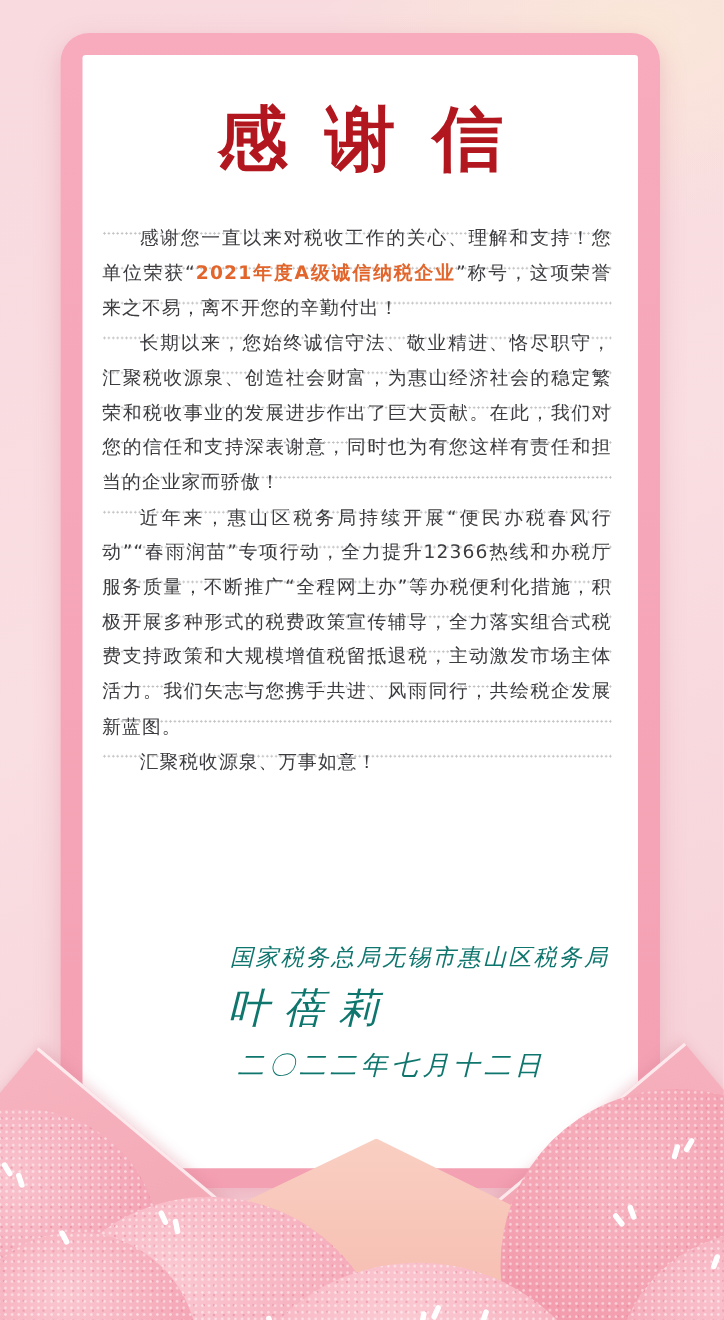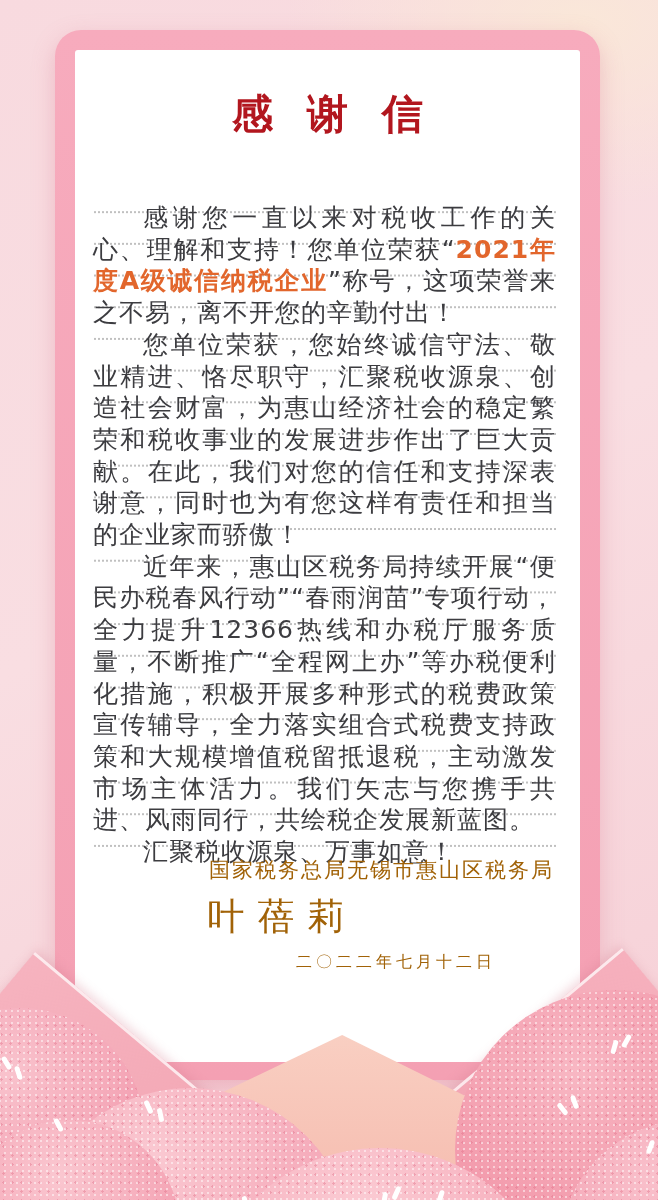--- a/index.html
+++ b/index.html
@@ -19,37 +19,37 @@
     box-shadow:0 8px 22px rgba(214,120,142,.35);
     z-index:1;
   }
   .paper{
     position:absolute;left:20px;top:20px;right:20px;bottom:18px;
     background:#ffffff;border-radius:3px;
   }
   .title{
     margin:42px 0 0 0;text-align:center;
     font-family:"DejaVu Serif",serif;font-weight:bold;
-    font-size:41px;line-height:1.1;
+    font-size:64px;line-height:1.1;
     letter-spacing:34px;text-indent:34px; 
   }
   .letter-body{
     position:absolute;left:18px;right:24px;top:152px;
-    font-size:25px;line-height:31.7px;letter-spacing:1px;
+    font-size:17px;line-height:31.7px;letter-spacing:1px;
     text-align:justify;
     background-image:radial-gradient(circle, rgba(158,158,158,.65) .8px, rgba(158,158,158,0) 1.2px);
     background-size:4px 31.7px;
     background-position:0 26px;
   }
   .letter-body p{margin:0;text-indent:2em;}
   .hl{font-weight:bold;}
   .signoff{position:absolute;left:18px;right:26px;top:806px;text-align:right;}
   .agency{font-size:21px;letter-spacing:2px;}
   .signature{font-size:37px;letter-spacing:13px;margin-top:8px;padding-right:82px;text-align:center;}
-  .date{font-size:16px;letter-spacing:4px;margin-top:10px;padding-right:58px;}
+  .date{font-size:24px;letter-spacing:4px;margin-top:10px;padding-right:58px;}
   
   .flap{position:absolute;z-index:3;}
   .flap-left{
     left:35px;top:952px;width:560px;height:340px;
     background:linear-gradient(115deg,#f6b3bf,#f2a2b0 55%);
     transform:rotate(40deg);transform-origin:0 0;
     border-top:3px solid rgba(255,255,255,.75);
     box-shadow:0 -4px 10px rgba(210,120,140,.25);
   }
   .flap-right{
@@ -91,25 +91,25 @@
   .dash{position:absolute;width:5px;height:14px;border-radius:3px;background:#ffffff;z-index:7;}
 </style>
 </head>
 <body>
 
 <div class="frame">
   <div class="paper">
     <div class="title" style="color: rgb(178, 22, 30);">感谢信</div>
     <div class="letter-body" style="color: rgb(60, 60, 64);">
         <p><span>感谢您一直以来对税收工作的关心、理解和支持！您单位荣获“</span><span class="hl" style="color: rgb(226, 102, 44);">2021年度A级诚信纳税企业</span><span>”称号，这项荣誉来之不易，离不开您的辛勤付出！</span></p>
-        <p><span>您单位荣获，您始终诚信守法、敬业精进、恪尽职守，汇聚税收源泉、创造社会财富，为惠山经济社会的稳定繁荣和税收事业的发展进步作出了巨大贡献。在此，我们对您的信任和支持深表谢意，同时也为有您这样有责任和担当的企业家而骄傲！</span></p>
+        <p><span>长期以来，您始终诚信守法、敬业精进、恪尽职守，汇聚税收源泉、创造社会财富，为惠山经济社会的稳定繁荣和税收事业的发展进步作出了巨大贡献。在此，我们对您的信任和支持深表谢意，同时也为有您这样有责任和担当的企业家而骄傲！</span></p>
         <p><span>近年来，惠山区税务局持续开展“便民办税春风行动”“春雨润苗”专项行动，全力提升12366热线和办税厅服务质量，不断推广“全程网上办”等办税便利化措施，积极开展多种形式的税费政策宣传辅导，全力落实组合式税费支持政策和大规模增值税留抵退税，主动激发市场主体活力。我们矢志与您携手共进、风雨同行，共绘税企发展新蓝图。</span></p>
         <p><span>汇聚税收源泉、万事如意！</span></p>
       </div>
-    <div class="signoff" style="color: #a16207;">
+    <div class="signoff" style="color: #0f766e; font-style: italic;">
       <div class="agency">国家税务总局无锡市惠山区税务局</div>
       <div class="signature">叶蓓莉</div>
       <div class="date">二〇二二年七月十二日</div>
     </div>
   </div>
 </div>
 
 <div class="flap flap-left"></div>
 <div class="flap flap-right"></div>
 <div class="flap-front"></div>

